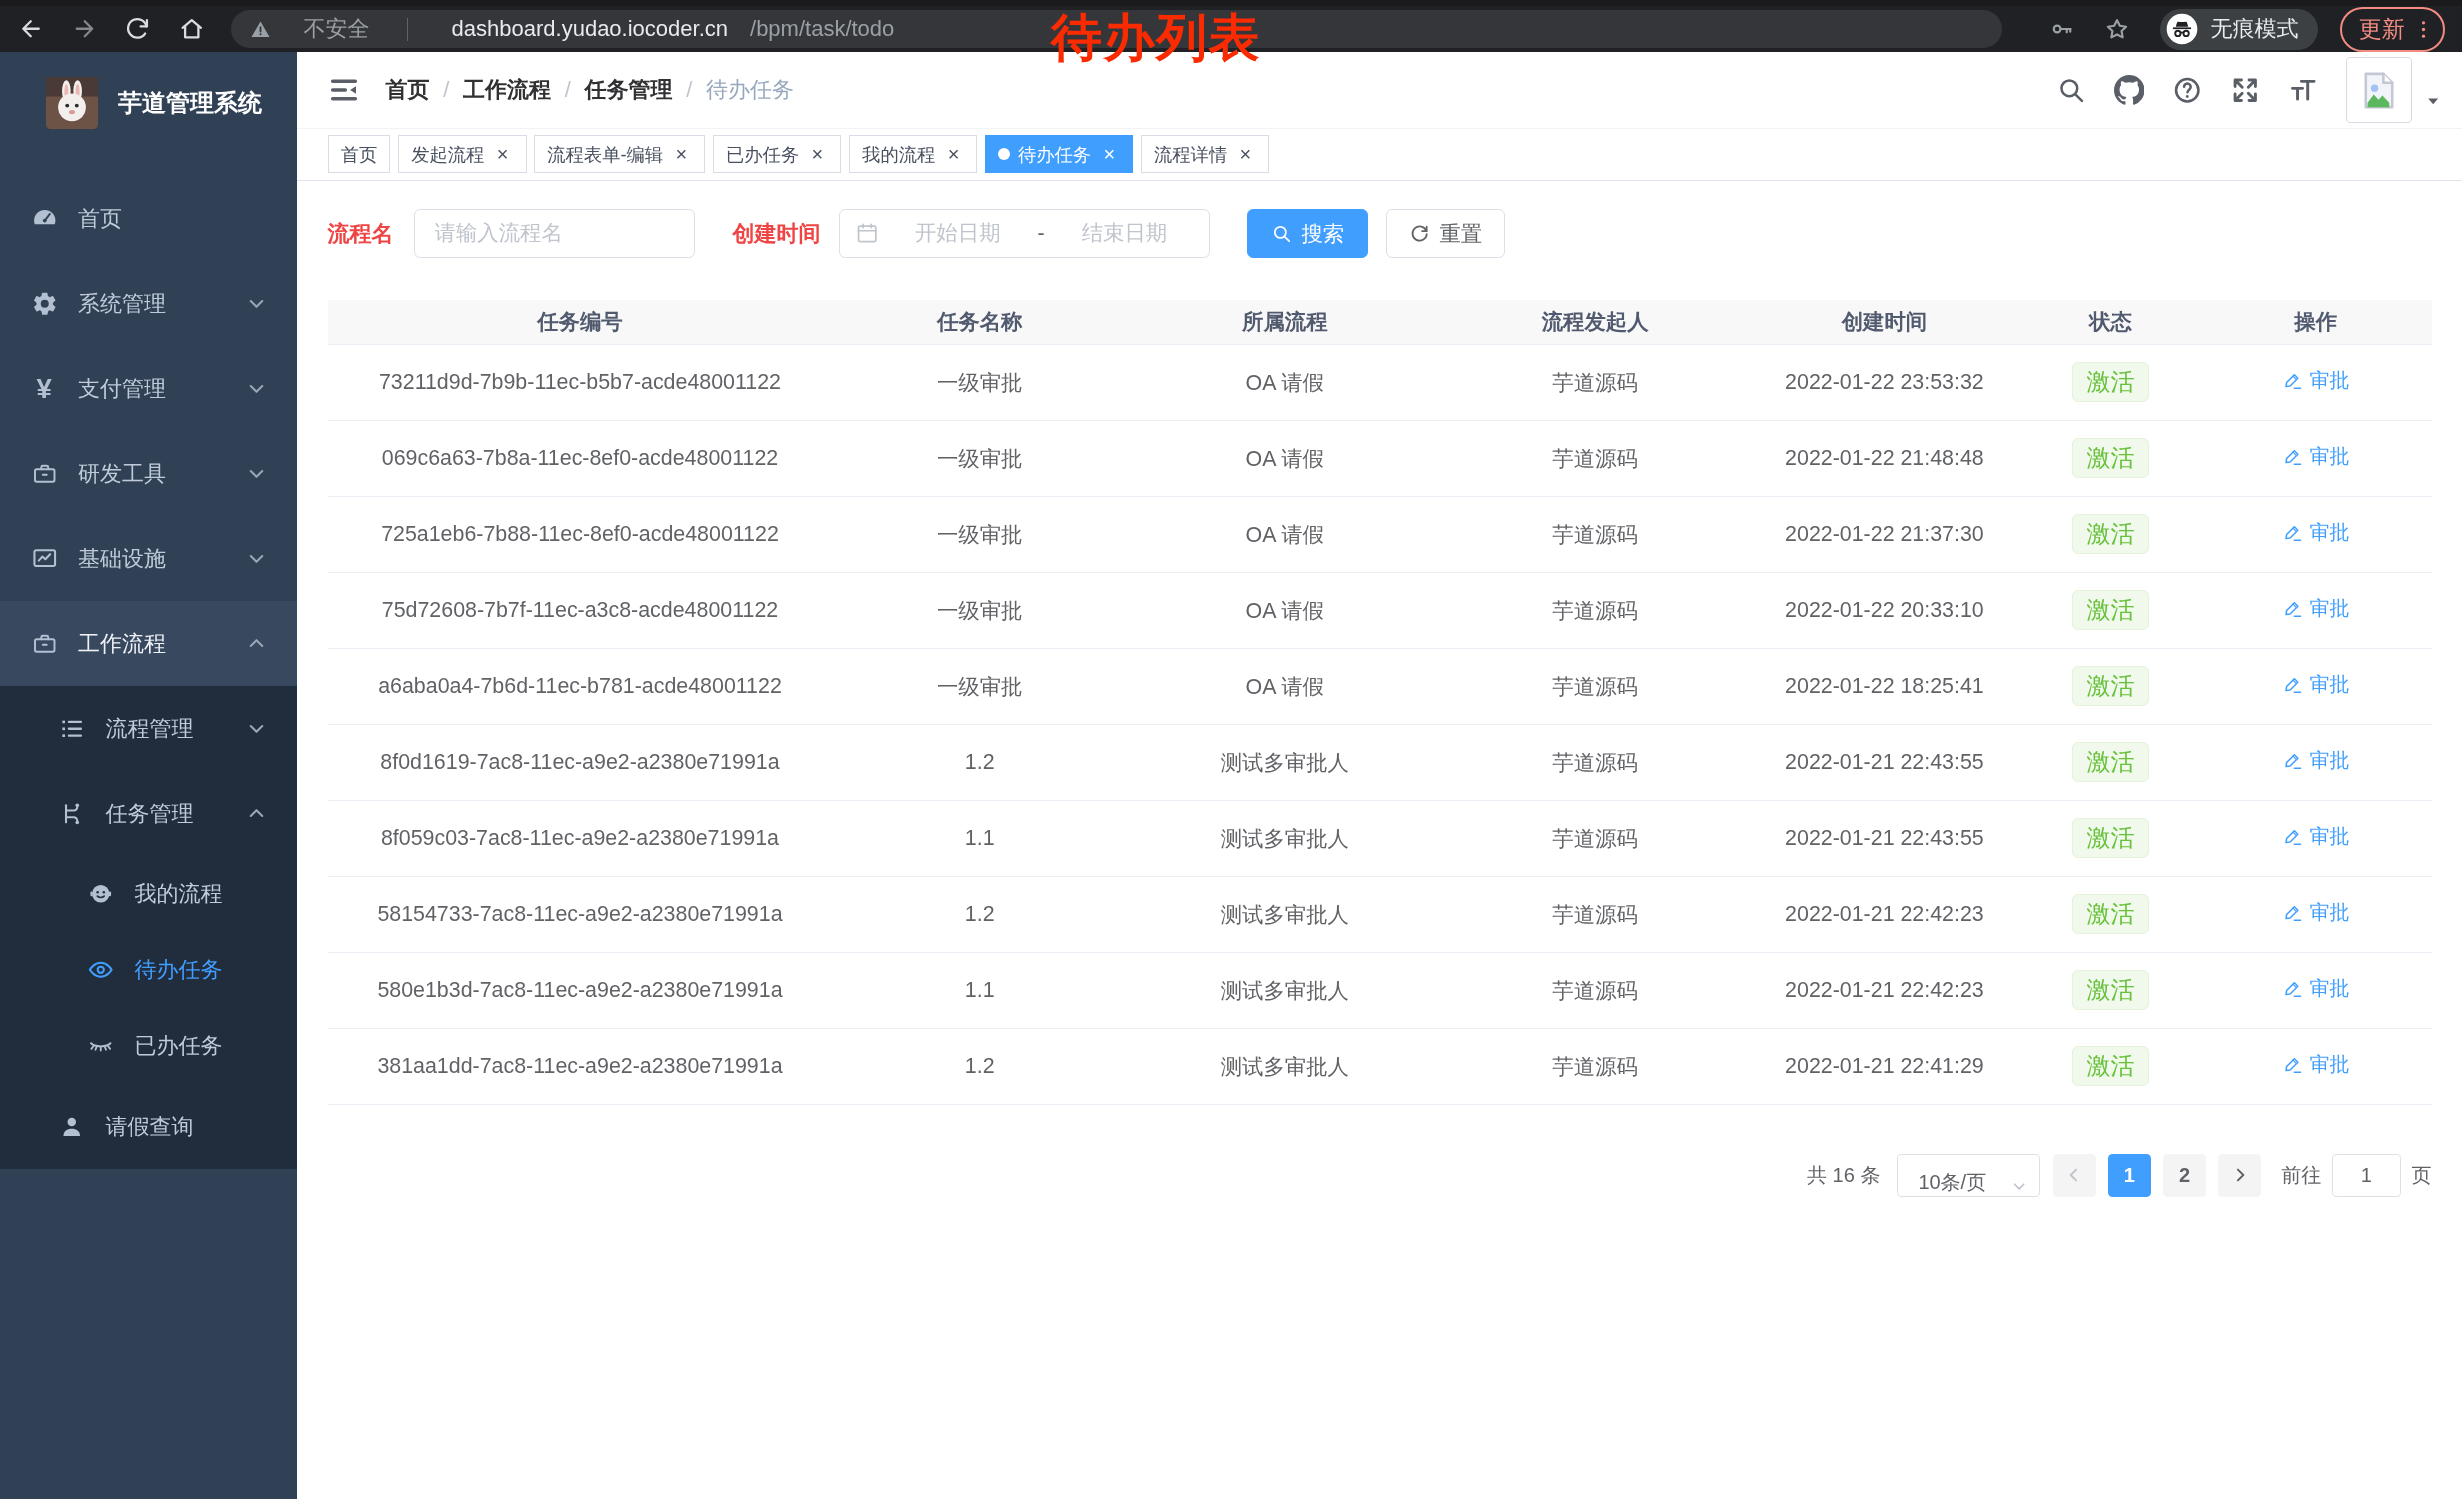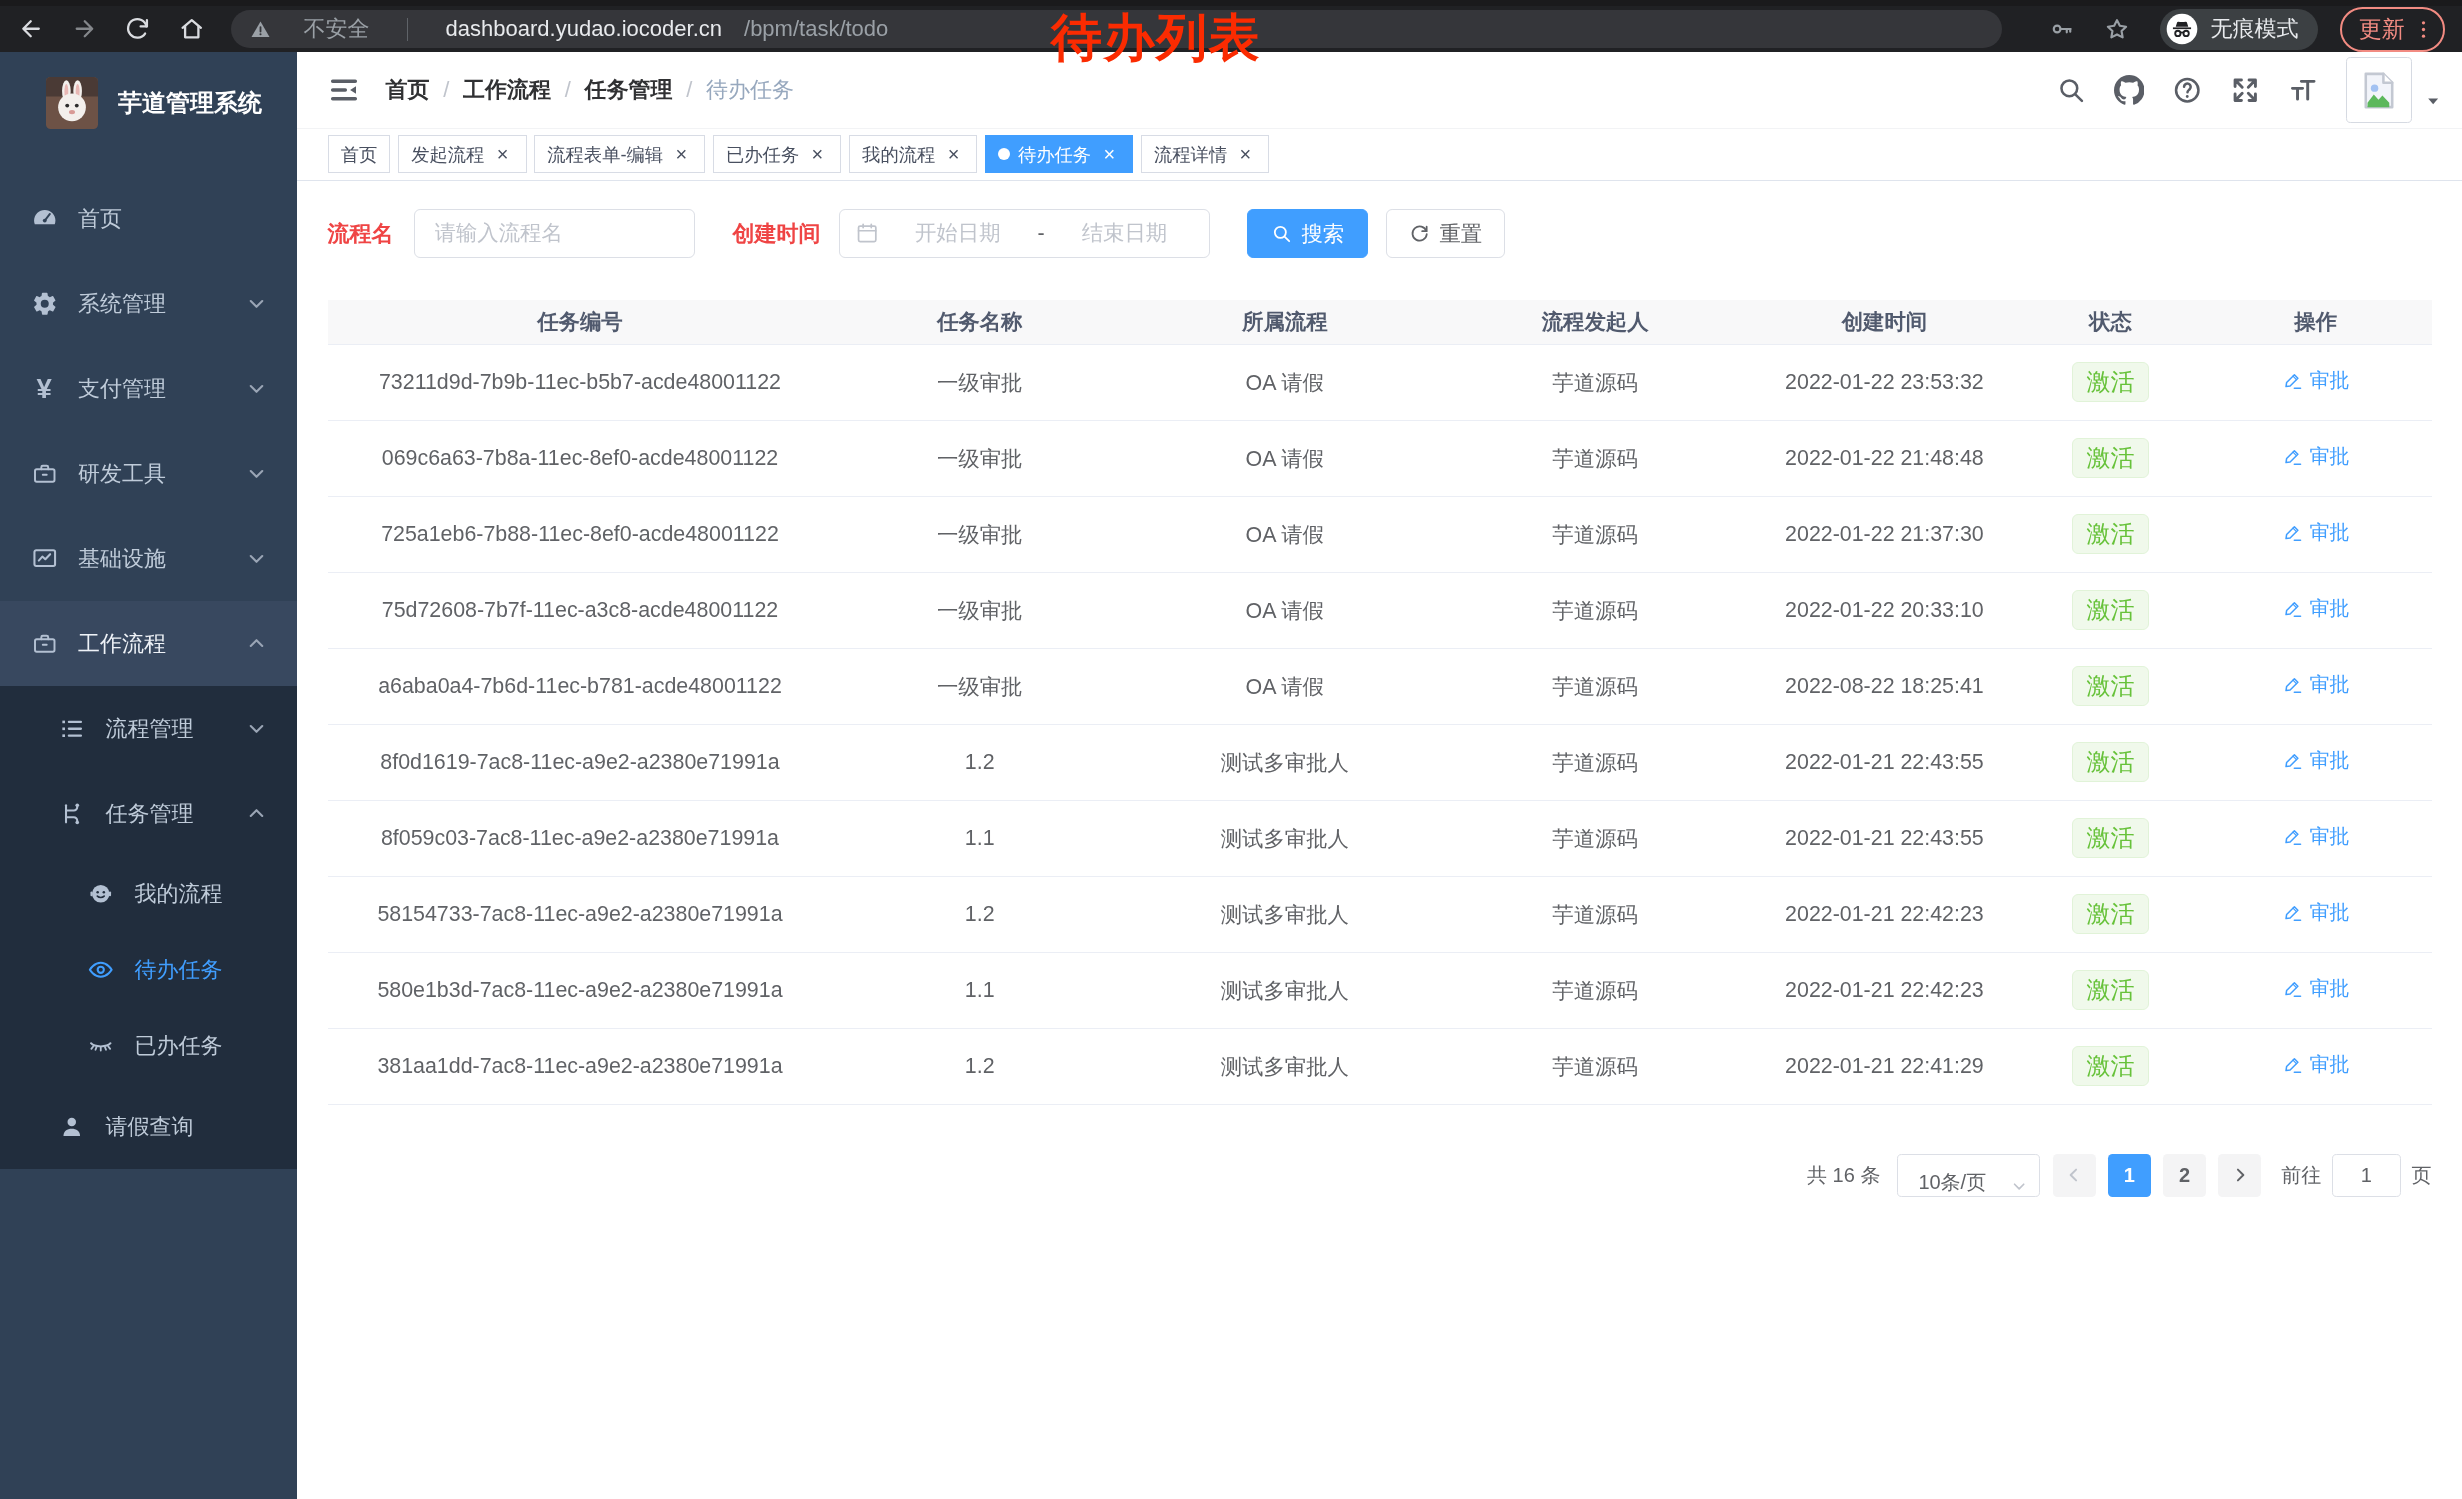--- a/index.html
+++ b/index.html
@@ -10,21 +10,21 @@
 
   
   .chrome{position:absolute;left:0;top:0;width:100%;height:52px;background:#202124;border-top:6.1px solid #1a1a1c;
     box-sizing:border-box;display:flex;align-items:center;padding:0 17px;}
   .nav-btn{width:27.5px;height:27.5px;margin-right:26px;color:#dadce0;flex:0 0 auto;cursor:pointer;}
   .nav-btn.dim{color:#84878b;}
   .omnibox{width:1771px;height:38px;border-radius:20px;background:#35363a;display:flex;align-items:center;
     padding:0 18.3px;box-sizing:border-box;color:#9aa0a6;font-size:22px;flex:0 0 auto;gap:22px;}
   .omni-warn{width:23px;height:23px;color:#9aa0a6;margin-right:9.2px;}
   .omni-sep{width:1.5px;height:23px;background:#5f6368;margin:0 15.3px;}
-  .url-domain{color:#e8eaed;}
+  .url-domain{color:#e8eaed;margin-left:6px;}
   .url-path{color:#9aa0a6;}
   .chrome-right{display:flex;align-items:center;margin-left:auto;}
   .mini-ic{width:26px;height:26px;color:#9aa0a6;margin-left:29px;cursor:pointer;}
   .incog{display:flex;align-items:center;height:41px;background:#3c4043;border-radius:20.6px;
     margin-left:30.5px;padding:0 20px 0 6.1px;color:#e8eaed;font-size:22px;}
   .incog .icon{width:32px;height:32px;margin-right:12.2px;}
   .update-pill{display:flex;align-items:center;height:41px;border:2.3px solid #f28b82;border-radius:23px;
     margin-left:21.4px;padding:0 7.6px 0 17px;color:#f28b82;font-size:23px;cursor:pointer;}
   .update-pill .dots{width:23px;height:23px;margin-left:7.6px;color:#f28b82;}
 
@@ -596,21 +596,21 @@
                     </svg>
                   </span>
                   <span>审批</span>
                 </span></div>
             </div>
             <div class="trow body">
               <div class="cell c0">a6aba0a4-7b6d-11ec-b781-acde48001122</div>
               <div class="cell c1">一级审批</div>
               <div class="cell c2">OA 请假</div>
               <div class="cell c3">芋道源码</div>
-              <div class="cell c4">2022-08-22 18:25:41</div>
+              <div class="cell c4">2022-01-22 18:25:41</div>
               <div class="cell c5"><span class="badge">激活</span></div>
               <div class="cell c6"><span class="act-link">
                   <span class="icon ">
                     <svg viewBox="0 0 24 24" fill="none" stroke="currentColor" stroke-width="2" stroke-linecap="round" stroke-linejoin="round">
                       <path d="m13.9 5.3 3.9 3.9-8.7 8.7-4.6.7.7-4.6Z" stroke-width="1.7"></path>
                       <path d="m12.3 6.9 3.9 3.9" stroke-width="1.4"></path>
                       <path d="M13.8 20.6h7" stroke-width="1.7"></path>
                     </svg>
                   </span>
                   <span>审批</span>

